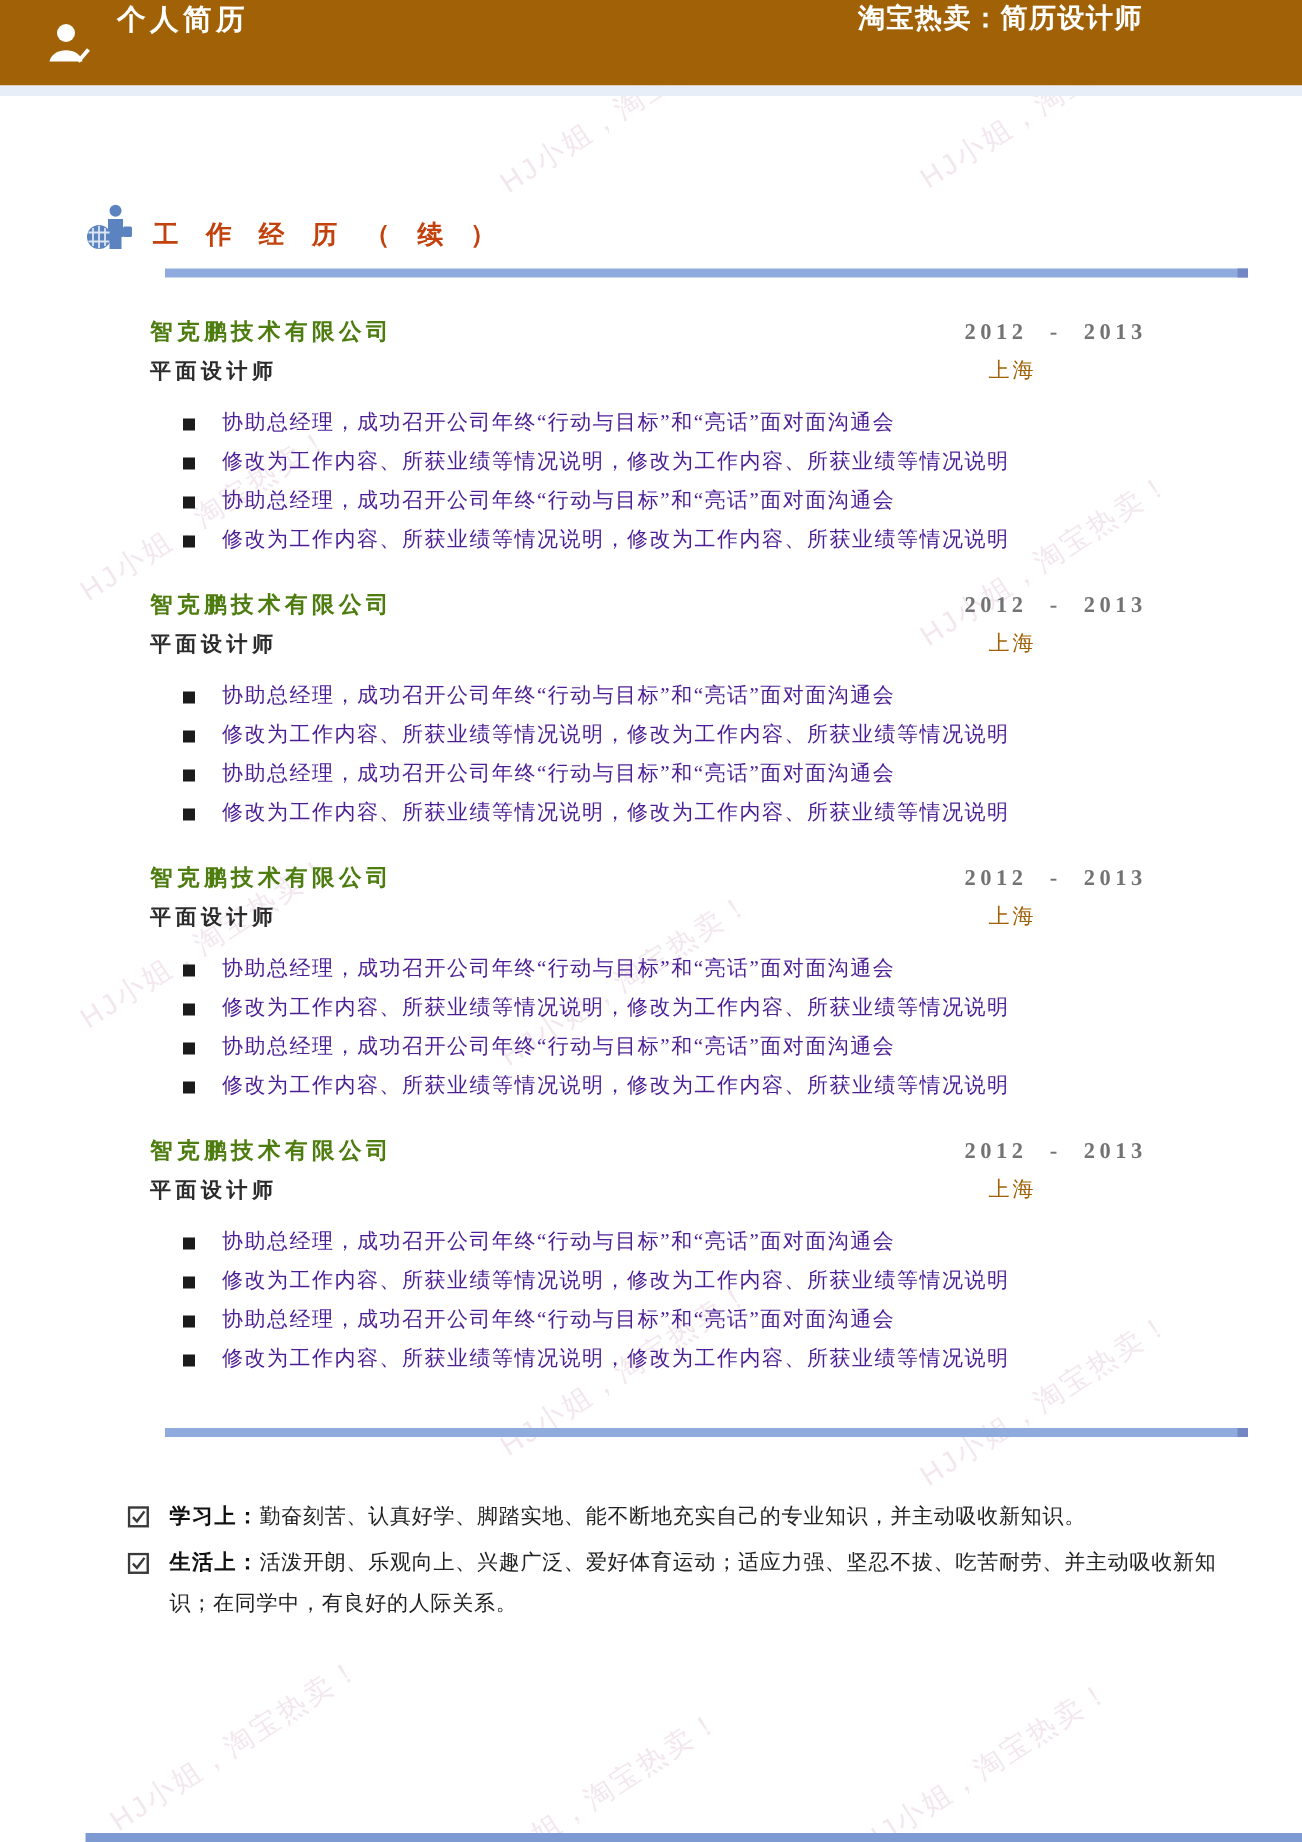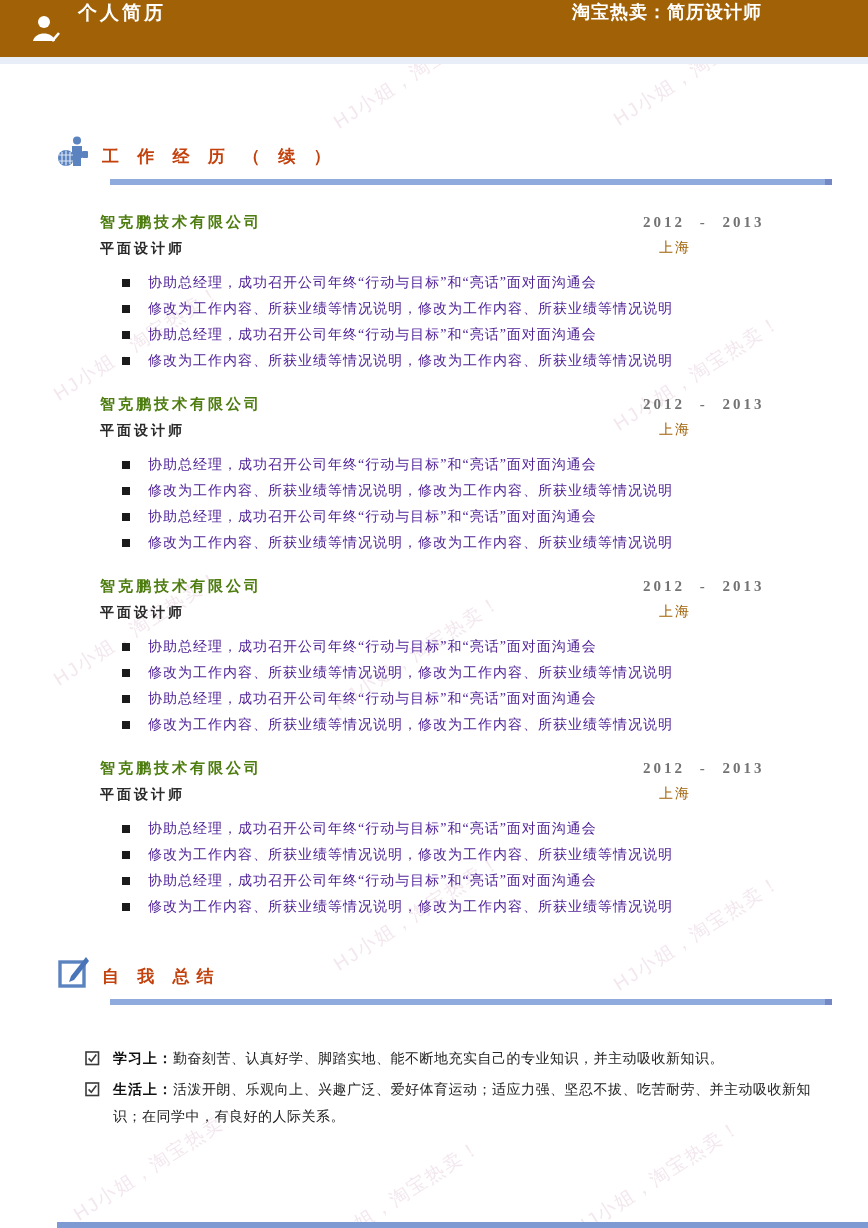--- a/index.html
+++ b/index.html
@@ -180,29 +180,20 @@
 
   <li><span class="sq"></span><span class="bullet-text">协助总经理，成功召开公司年终“行动与目标”和“亮话”面对面沟通会</span></li>
 
   <li><span class="sq"></span><span class="bullet-text">修改为工作内容、所获业绩等情况说明，修改为工作内容、所获业绩等情况说明</span></li>
 </ul>
   </div>
 </div>
     </section>
 
     <section class="summary-sec">
-      <div class="sec-head">
-        <span class="sec-icon">
-          <svg width="36" height="36" viewBox="0 0 36 36">
-            <rect x="4" y="8" width="24" height="24" fill="none" stroke="#5b83c0" stroke-width="3.4"></rect>
-            <path d="M30 3 L33 7 L18 26 L13 28 L15 22 Z" fill="#4a74b8"></path>
-          </svg>
-        </span>
-        <h2 class="sec-title">自 我 总结</h2>
-      </div>
       <div class="sec-rule">
           <span class="rule-cap"></span>
         </div>
       <ul class="summary" id="summary-list">
   <li class="sum-item">
     <span class="checkbox">
       <svg width="15" height="15" viewBox="0 0 15 15">
         <rect x="1" y="1" width="12.5" height="12.5" fill="none" stroke="#3a3a3a" stroke-width="1.6"></rect>
         <path d="M3.6 7.4 L6.3 10.2 L11.3 3.6" fill="none" stroke="#3a3a3a" stroke-width="1.6"></path>
       </svg>

